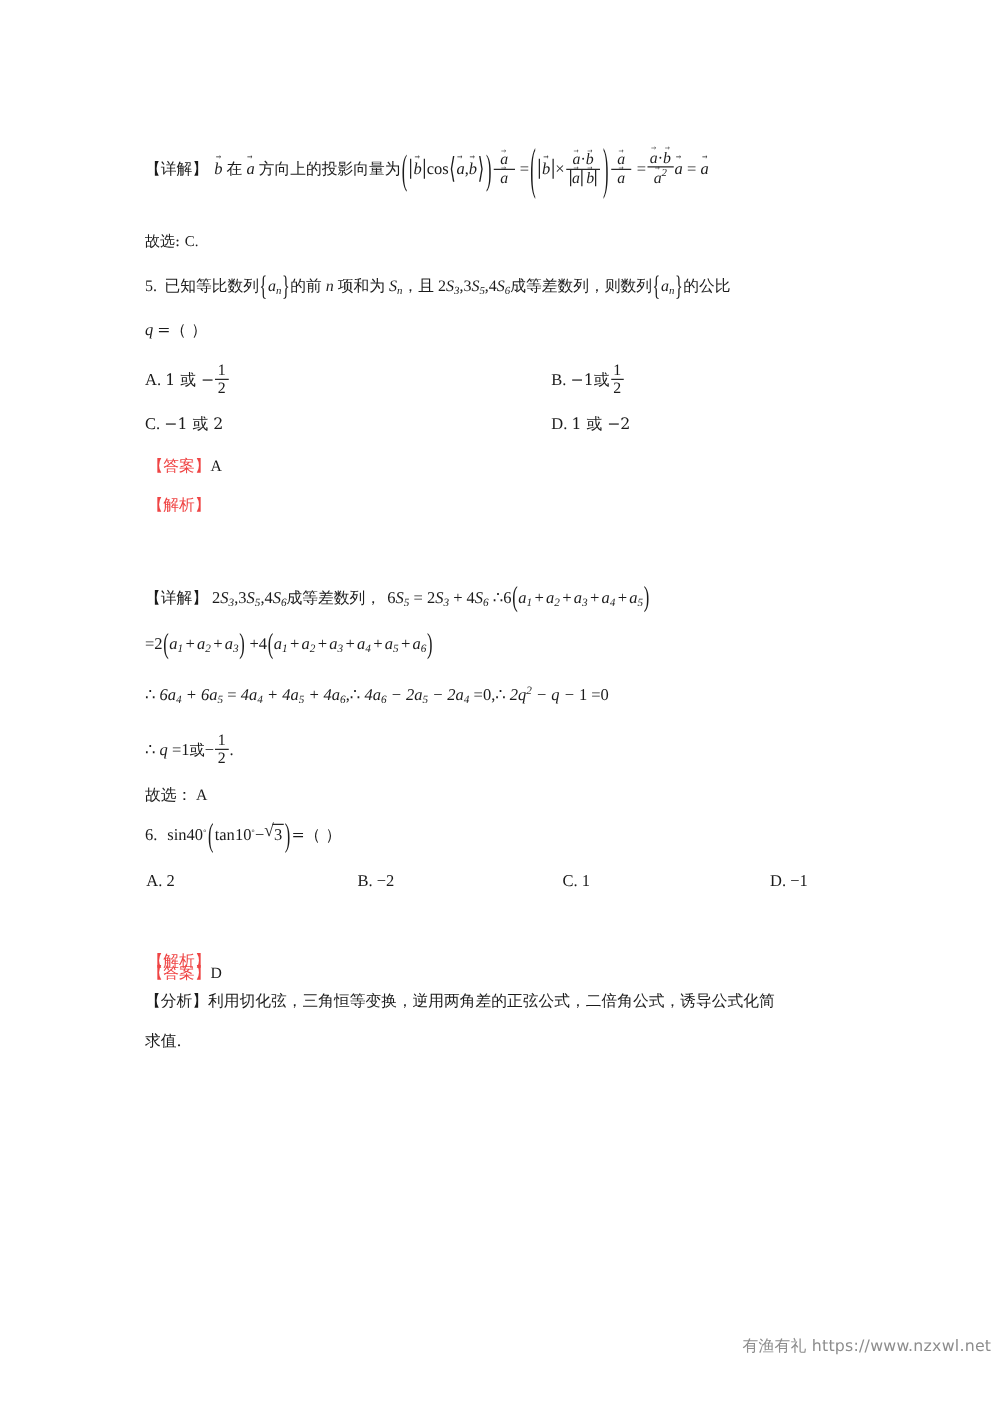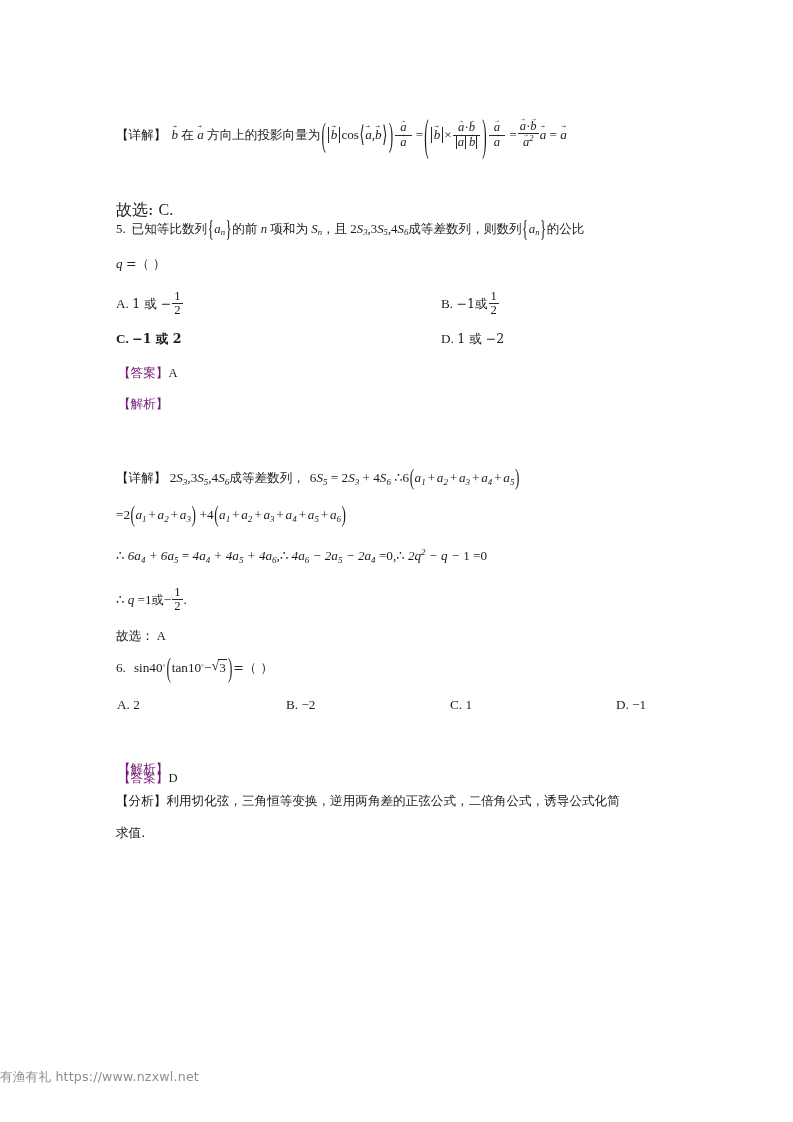--- a/index.html
+++ b/index.html
@@ -16,21 +16,21 @@
     overflow: hidden;
   }
   .page {
     position: absolute;
     left: 0; top: 0;
     width: 793px;
     height: 912px;
     background: #fff;
   }
   .cn { font-family: "DejaVu Serif", "Liberation Serif", serif; font-size: 12.6px; }
-  .tag-blue { color: #701a75; }
+  .tag-blue { color: #ef4444; }
   .mathtxt {
     font-family: "Liberation Serif", "DejaVu Serif", serif;
     font-style: italic;
   }
   .up { font-style: normal; }
   .sub {
     font-size: 0.68em;
     vertical-align: -0.28em;
     font-style: italic;
   }
@@ -121,21 +121,21 @@
   .row { position: absolute; left: 0; white-space: nowrap; }
 
   
   .opt { position: absolute; white-space: nowrap; font-size: 13.2px; }
 
   .footer {
     position: absolute;
     left: 0;
     top: 1069px;
     width: 793px;
-    text-align: left;
+    text-align: right;
     font-family: "DejaVu Sans", "Liberation Sans", sans-serif;
     font-size: 12.6px;
     color: #8d8d8d;
     letter-spacing: 0.2px;
   }
 </style>
 </head>
 <body>
 
 <div class="page">
@@ -144,21 +144,21 @@
     <span class="cn">【详解】</span><span style="display:inline-block;width:5px"></span><span class="vec">b</span>
     <span class="cn">在</span>
     <span class="vec">a</span>
     <span class="cn">方向上的投影向量为</span><span class="bigparen">(</span><span class="abs"><span class="vec">b</span></span><span class="up">cos</span><span class="midparen">⟨</span><span class="vec">a</span>,<span class="vec">b</span><span class="midparen">⟩</span><span class="bigparen">)</span><span class="frac"><span class="num"><span class="vec">a</span></span><span class="den"><span class="abs" style="border:0"><span class="vec">a</span></span></span></span>
     <span class="up">=</span><span class="bigparen" style="transform:scaleY(3.4)">(</span><span class="abs"><span class="vec">b</span></span><span class="up">×</span><span class="frac"><span class="num"><span class="vec">a</span>·<span class="vec">b</span></span><span class="den"><span class="abs" style="padding:0 1px"><span class="vec">a</span></span><span class="abs" style="padding:0 1px;border-left:0"><span class="vec">b</span></span></span></span><span class="bigparen" style="transform:scaleY(3.4)">)</span><span class="frac"><span class="num"><span class="vec">a</span></span><span class="den"><span class="abs" style="border:0"><span class="vec">a</span></span></span></span>
     <span class="up">=</span><span class="frac"><span class="num"><span class="vec">a</span>·<span class="vec">b</span></span><span class="den"><span class="vec">a</span><span class="sup up">2</span></span></span><span class="vec">a</span>
     <span class="up">=</span>
     <span class="vec">a</span>
   </div>
 
-  <div class="row cn" style="left:116px; top:200px; font-size:16px;">
+  <div class="row cn" style="left:116px; top:185px; font-size:12px;">
     <span>故选:</span>
     <span class="mathtxt up" style="font-style:normal;">C.</span>
   </div>
 
   <div class="row" style="left:116px; top:221px; font-size:12.8px;">
     <span class="mathtxt up">5.</span><span style="display:inline-block;width:6px"></span><span class="cn">已知等比数列</span><span class="midparen">{</span><span class="mathtxt">a</span><span class="sub">n</span><span class="midparen">}</span><span class="cn">的前</span>
     <span class="mathtxt">n</span>
     <span class="cn">项和为</span>
     <span class="mathtxt">S</span><span class="sub">n</span><span class="cn">，且</span>
     <span class="mathtxt up">2<span style="font-style:italic">S</span><span class="sub">3</span></span>,<span class="mathtxt up">3<span style="font-style:italic">S</span><span class="sub">5</span></span>,<span class="mathtxt up">4<span style="font-style:italic">S</span><span class="sub">6</span></span><span class="cn">成等差数列，则数列</span><span class="midparen">{</span><span class="mathtxt">a</span><span class="sub">n</span><span class="midparen">}</span><span class="cn">的公比</span>
@@ -170,21 +170,21 @@
   </div>
 
   <div class="opt" style="left:116px; top:290px;">
     <span class="mathtxt up">A.</span>
     <span class="cn">1 或 −</span><span class="frac"><span class="num">1</span><span class="den">2</span></span>
   </div>
   <div class="opt" style="left:441px; top:290px;">
     <span class="mathtxt up">B.</span>
     <span class="cn">−1或</span><span class="frac"><span class="num">1</span><span class="den">2</span></span>
   </div>
-  <div class="opt" style="left:116px; top:331px;font-weight:bold;">
+  <div class="opt" style="left:116px; top:331px;">
     <span class="mathtxt up">C.</span>
     <span class="cn">−1 或 2</span>
   </div>
   <div class="opt" style="left:441px; top:331px;">
     <span class="mathtxt up">D.</span>
     <span class="cn">1 或 −2</span>
   </div>
 
   <div class="row" style="left:118px; top:365px; font-size:12.6px;">
     <span class="cn tag-blue">【答案】</span><span class="mathtxt up" style="font-style:normal;">A</span>

